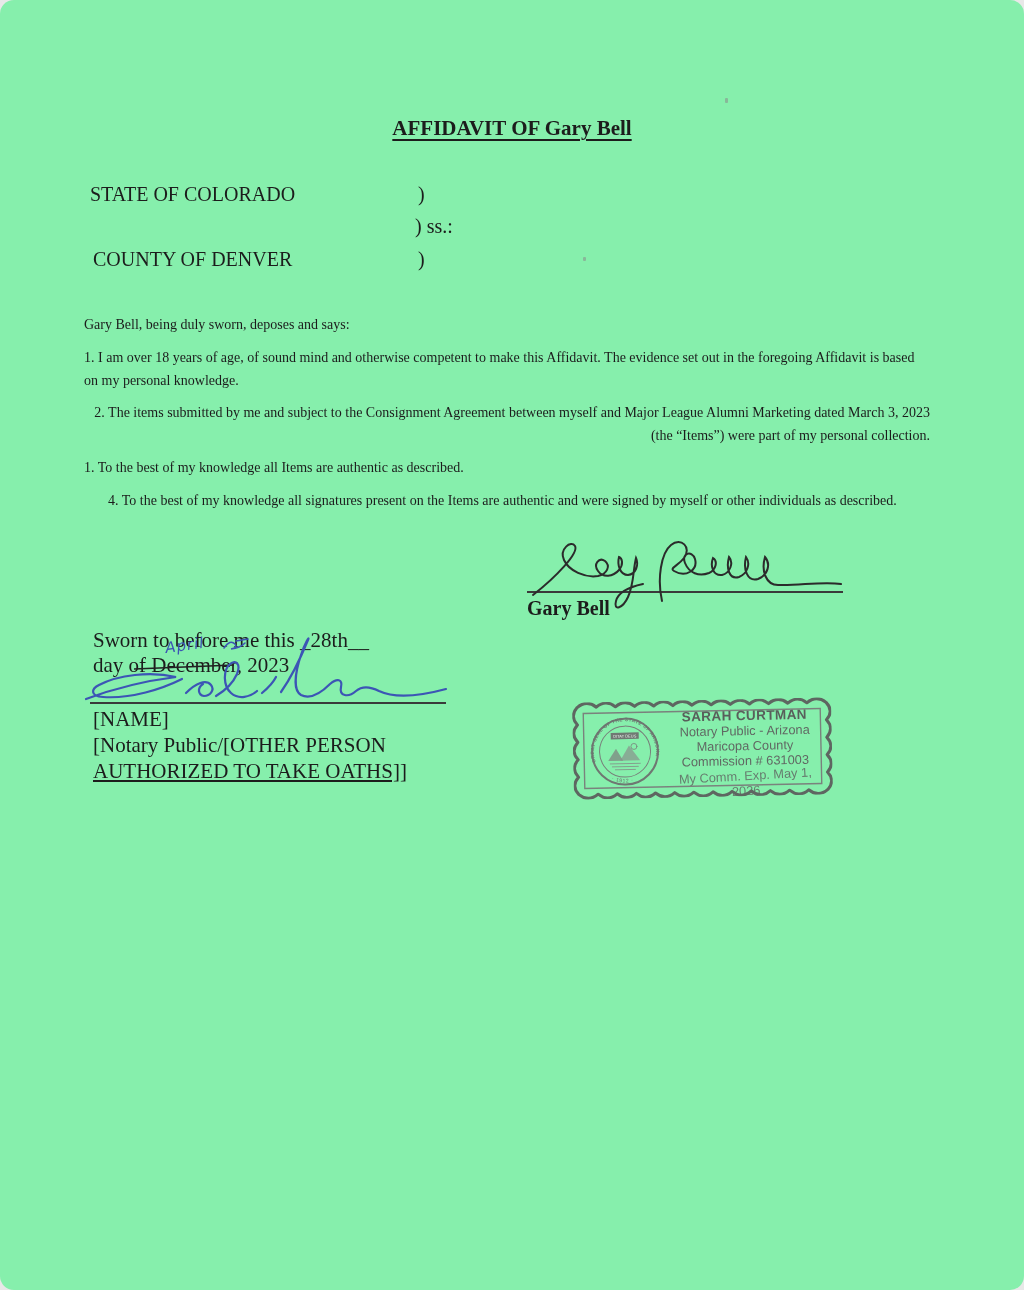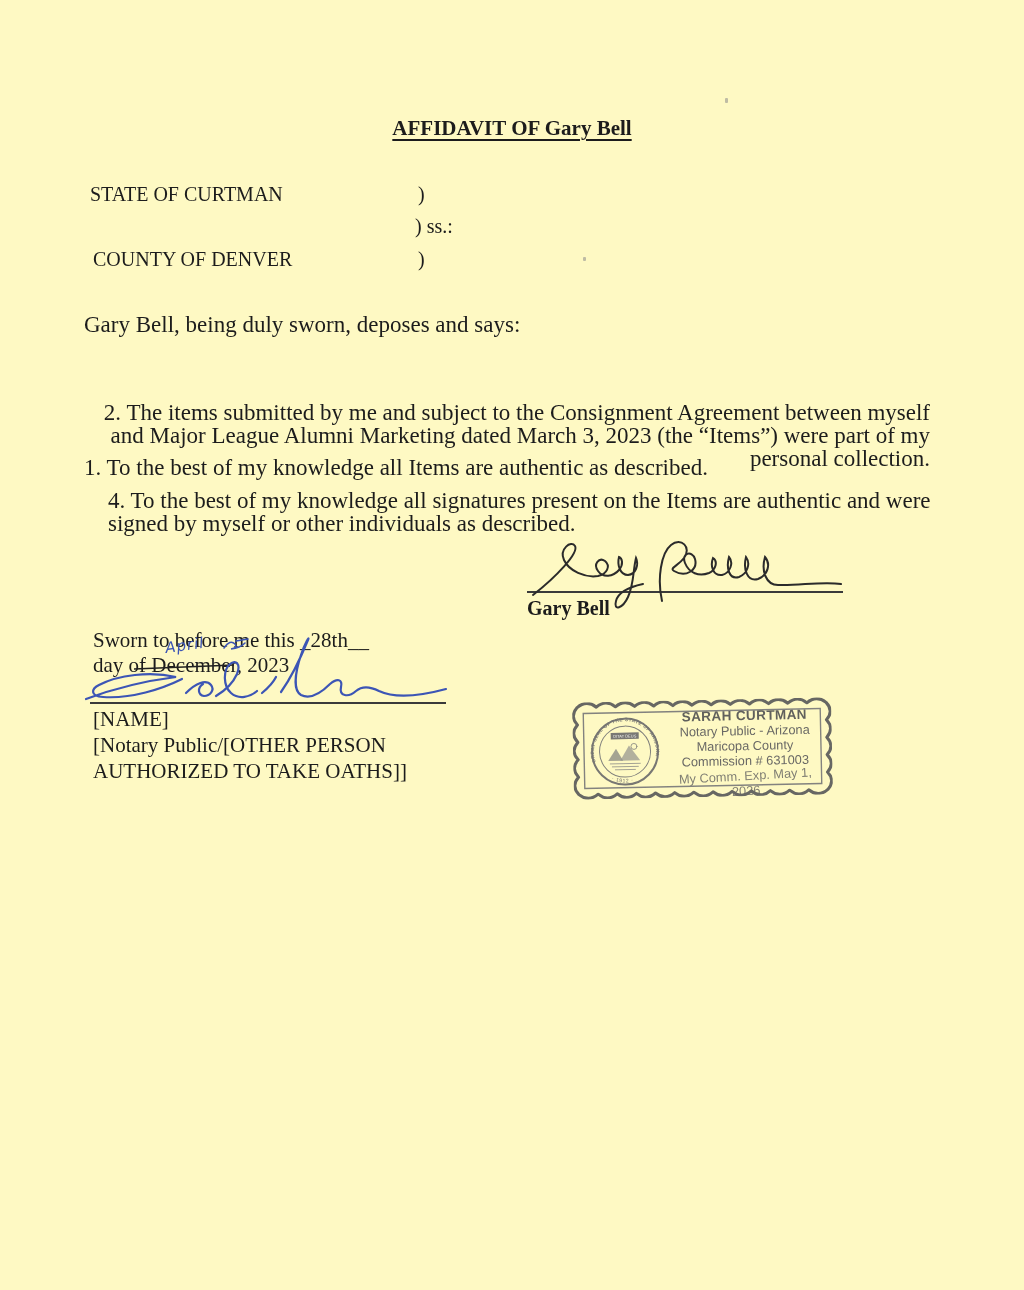--- a/index.html
+++ b/index.html
@@ -1,36 +1,37 @@
 <!DOCTYPE html>
 <html><head>
 <meta charset="utf-8">
 <style>
   html,body{margin:0;padding:0;background:#e8e8e8;}
   .page{
     position:relative;
     width:1024px;height:1290px;
     margin:0 auto;
-    background:#fef9c3;
+    background:#86efac;
     font-family:"Liberation Serif", serif;
     color:#1c1c1c;
     overflow:hidden;
+    border-radius:14px;
   }
   .abs{position:absolute;}
   .title{
     width:1024px;text-align:center;
     font-size:21px;font-weight:bold;
   }
   .title span{
     text-decoration:underline;
     text-decoration-thickness:2px;
     text-underline-offset:4px;
   }
   .venue{font-size:20px;}
-  .body-par{font-size:23px;line-height:23px;}
+  .body-par{font-size:14px;line-height:23px;}
   .jurat-line{font-size:21px;}
   .printed-name{font-size:20px;font-weight:bold;}
   .sig-underline{background:#3a3a3a;height:2px;}
   .strike-host{position:relative;}
   .stamp{
     transform:rotate(-1.2deg);
     opacity:0.93;
     font-family:"Liberation Sans", sans-serif;
     color:#5e5e5e;
   }
@@ -51,41 +52,42 @@
 
 <div class="page">
 
   <div class="abs speck" style="left:725px;top:98px;width:3px;height:5px;"></div>
   <div class="abs speck" style="left:583px;top:257px;width:3px;height:4px;"></div>
 
   <div class="abs title" style="top:116px;left:0;">
     <span>AFFIDAVIT OF Gary Bell</span>
   </div>
 
-  <div class="abs venue" style="left:90px;top:183px;">STATE OF CURTMAN</div>
+  <div class="abs venue" style="left:90px;top:183px;">STATE OF COLORADO</div>
   <div class="abs venue" style="left:418px;top:183px;">)</div>
   <div class="abs venue" style="left:415px;top:215px;">) ss.:</div>
   <div class="abs venue" style="left:93px;top:248px;">COUNTY OF DENVER</div>
   <div class="abs venue" style="left:418px;top:248px;">)</div>
 
   <div class="abs body-par" style="left:84px;top:313px;width:845px;">Gary Bell, being duly sworn, deposes and says:</div>
+  <div class="abs body-par" style="left:84px;top:346px;width:838px;">1. I am over 18 years of age, of sound mind and otherwise competent to make this Affidavit. The evidence set out in the foregoing Affidavit is based on my personal knowledge.</div>
   <div class="abs body-par" style="left:84px;top:401px;width:846px;text-align:right;">2. The items submitted by me and subject to the Consignment Agreement between myself and Major League Alumni Marketing dated March 3, 2023 (the “Items”) were part of my personal collection.</div>
   <div class="abs body-par" style="left:84px;top:456px;width:846px;">1. To the best of my knowledge all Items are authentic as described.</div>
   <div class="abs body-par" style="left:84px;top:489px;width:846px;margin-left:24px;">4. To the best of my knowledge all signatures present on the Items are authentic and were signed by myself or other individuals as described.</div>
 
   <div class="abs sig-underline" style="left:527px;top:591px;width:316px;"></div>
   <div class="abs printed-name" style="left:527px;top:597px;">Gary Bell</div>
 
   <div class="abs jurat-line" style="left:93px;top:628px;"><span>Sworn to before me this </span><span>_28th__</span></div>
   <div class="abs jurat-line" style="left:93px;top:653px;"><span>day of </span><span class="strike-host">December</span><span>, 2023</span></div>
 
   <div class="abs sig-underline" style="left:90px;top:702px;width:356px;height:2px;"></div>
   <div class="abs jurat-line" style="left:93px;top:707px;">[NAME]</div>
   <div class="abs jurat-line" style="left:93px;top:733px;">[Notary Public/[OTHER PERSON</div>
-  <div class="abs jurat-line" style="left:93px;top:759px;">AUTHORIZED TO TAKE OATHS]]</div>
+  <div class="abs jurat-line" style="left:93px;top:759px;text-decoration:underline;">AUTHORIZED TO TAKE OATHS]]</div>
 
   <div class="abs stamp" style="left:573px;top:700px;width:259px;height:97px;">
     <svg class="abs" style="left:0;top:0;" width="259" height="97" viewBox="0 0 259 97">
       <path id="wavy-border" d="M 5 5 Q 14.6 -3.0 24.2 5.0 Q 33.7 -3.0 43.3 5.0 Q 52.9 -3.0 62.5 5.0 Q 72.0 -3.0 81.6 5.0 Q 91.2 -3.0 100.8 5.0 Q 110.3 -3.0 119.9 5.0 Q 129.5 -3.0 139.1 5.0 Q 148.7 -3.0 158.2 5.0 Q 167.8 -3.0 177.4 5.0 Q 187.0 -3.0 196.5 5.0 Q 206.1 -3.0 215.7 5.0 Q 225.3 -3.0 234.8 5.0 Q 244.4 -3.0 254.0 5.0 Q 262.0 13.7 254.0 22.4 Q 262.0 31.1 254.0 39.8 Q 262.0 48.5 254.0 57.2 Q 262.0 65.9 254.0 74.6 Q 262.0 83.3 254.0 92.0 Q 244.4 100.0 234.8 92.0 Q 225.3 100.0 215.7 92.0 Q 206.1 100.0 196.5 92.0 Q 187.0 100.0 177.4 92.0 Q 167.8 100.0 158.2 92.0 Q 148.7 100.0 139.1 92.0 Q 129.5 100.0 119.9 92.0 Q 110.3 100.0 100.8 92.0 Q 91.2 100.0 81.6 92.0 Q 72.0 100.0 62.5 92.0 Q 52.9 100.0 43.3 92.0 Q 33.7 100.0 24.2 92.0 Q 14.6 100.0 5.0 92.0 Q -3.0 83.3 5.0 74.6 Q -3.0 65.9 5.0 57.2 Q -3.0 48.5 5.0 39.8 Q -3.0 31.1 5.0 22.4 Q -3.0 13.7 5.0 5.0 Z" fill="none" stroke="#5c5c5c" stroke-width="3" stroke-linejoin="round"></path>
       <rect x="11" y="11" width="237" height="75" fill="none" stroke="#7a7a7a" stroke-width="1.4"></rect>
       <g transform="translate(52,50)" stroke-linecap="round">
         <defs>
           <path id="seal-arc-top" d="M -29.5 10 A 31 31 0 1 1 29.5 10"></path>
           <path id="seal-arc-bottom" d="M -14 27.5 A 31 31 0 0 0 14 27.5"></path>
         </defs>

